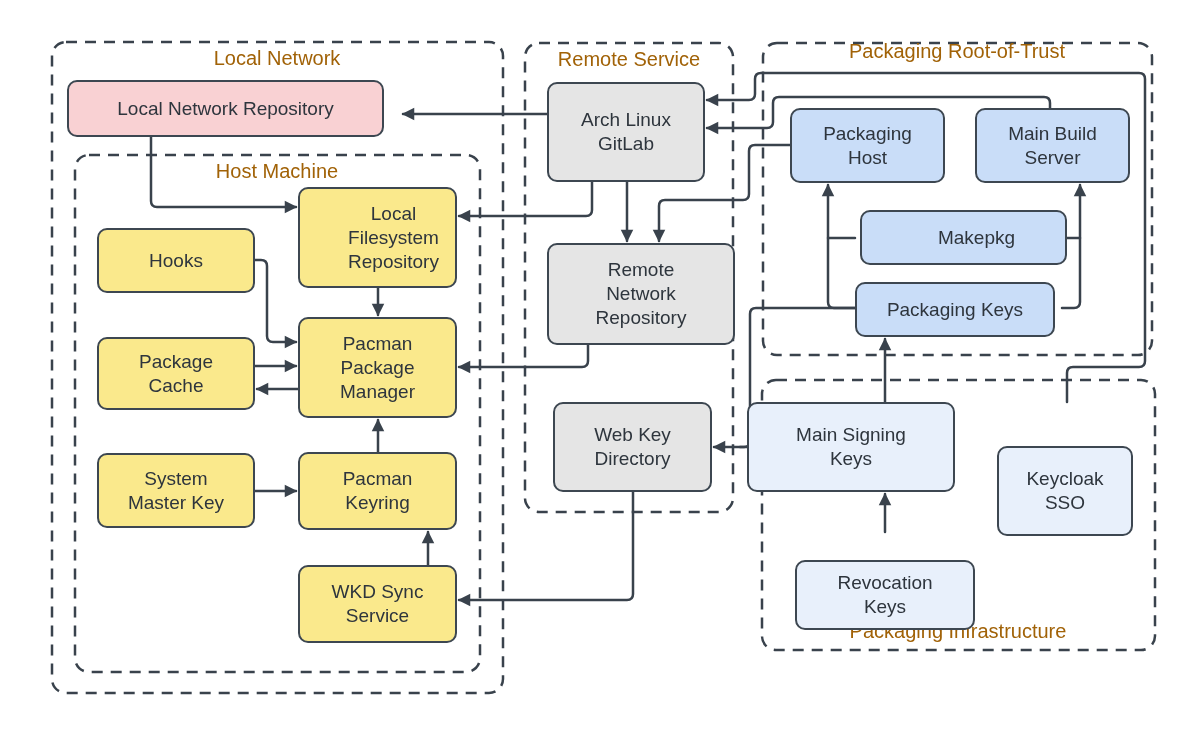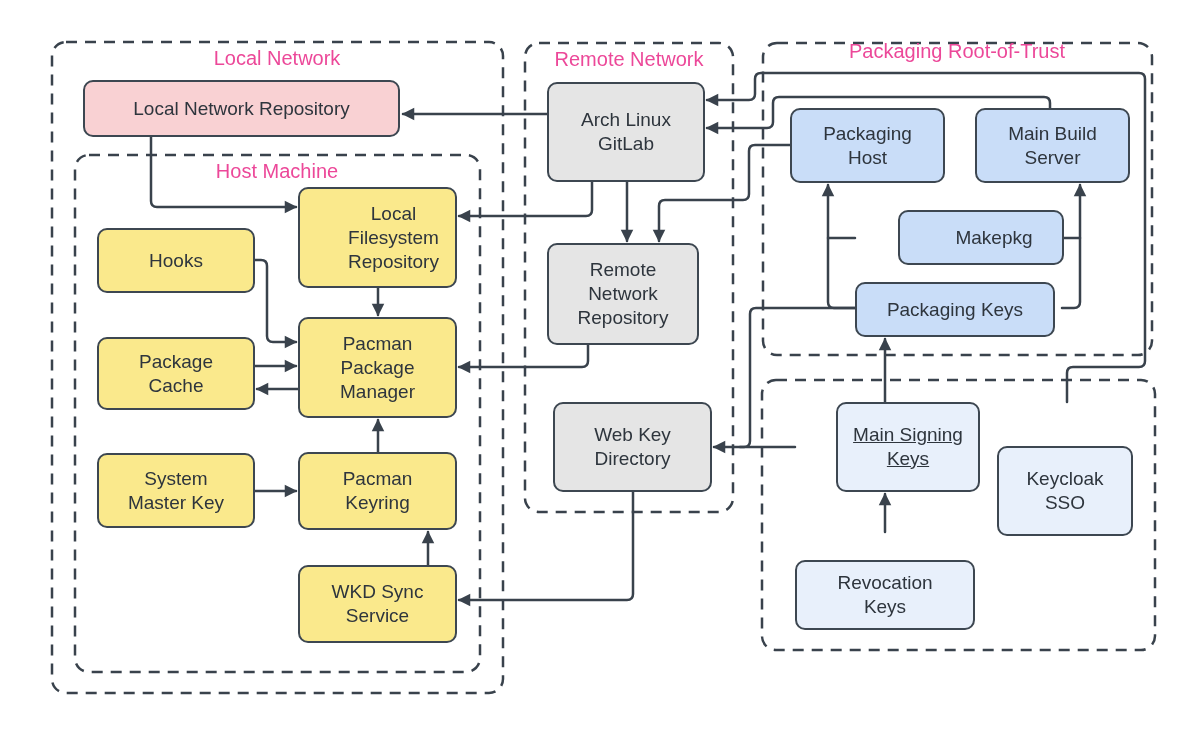--- a/index.html
+++ b/index.html
@@ -13,21 +13,21 @@
     text-align:center;white-space:pre-line;border:2px solid #3d4751;
     border-radius:10px;font-size:19px;line-height:24px;color:#2e353d;
     box-sizing:border-box;z-index:3;
   }
   .pink{background:#f9d1d3;}
   .yellow{background:#fae98c;}
   .green{background:#e5e5e5;}
   .blue{background:#c9ddf8;}
   .lightblue{background:#e8f0fb;}
   .group-label{
-    position:absolute;text-align:center;font-size:20px;color:#ec4899;z-index:2;
+    position:absolute;text-align:center;font-size:20px;color:#a16207;z-index:2;
   }
 </style>
 </head>
 <body>
 
 <div id="canvas">
 
   <svg id="wires" viewBox="0 0 1200 737" xmlns="http://www.w3.org/2000/svg">
     <defs>
       <marker id="arrow" viewBox="0 0 12 12" refX="10" refY="6" markerWidth="6" markerHeight="6" orient="auto">
@@ -66,24 +66,25 @@
       <path d="M1062,238 L1080,238"></path>
       <path marker-end="url(#arrow)" d="M885,402 L885,339"></path>
       <path marker-end="url(#arrow)" d="M885,532 L885,494"></path>
       <path marker-end="url(#arrow)" d="M795,447 L714,447"></path>
       <path d="M855,308 L756,308 Q750,308 750,314 L750,441 Q750,447 744,447 L740,447"></path>
     </g>
   </svg>
 
   <div class="group-label" style="left:177px;top:47px;width:200px;">Local Network</div>
   <div class="group-label" style="left:177px;top:160px;width:200px;">Host Machine</div>
-  <div class="group-label" style="left:529px;top:48px;width:200px;">Remote Network</div>
+  <div class="group-label" style="left:529px;top:48px;width:200px;">Remote Service</div>
   <div class="group-label" style="left:807px;top:40px;width:300px;">Packaging Root-of-Trust</div>
+  <div class="group-label" style="left:808px;top:620px;width:300px;">Packaging Infrastructure</div>
 
-  <div class="node pink" style="left:83px;top:80px;width:317px;height:57px;">Local Network Repository</div>
+  <div class="node pink" style="left:67px;top:80px;width:317px;height:57px;">Local Network Repository</div>
 
   <div class="node yellow" style="left:298px;top:187px;width:159px;height:101px;padding-left:32px;">Local
 Filesystem
 Repository</div>
 
   <div class="node yellow" style="left:97px;top:228px;width:158px;height:65px;">Hooks</div>
 
   <div class="node yellow" style="left:97px;top:337px;width:158px;height:73px;">Package
 Cache</div>
 
@@ -96,38 +97,38 @@
 
   <div class="node yellow" style="left:298px;top:452px;width:159px;height:78px;">Pacman
 Keyring</div>
 
   <div class="node yellow" style="left:298px;top:565px;width:159px;height:78px;">WKD Sync
 Service</div>
 
   <div class="node green" style="left:547px;top:82px;width:158px;height:100px;">Arch Linux
 GitLab</div>
 
-  <div class="node green" style="left:547px;top:243px;width:152px;height:102px;">Remote
+  <div class="node green" style="left:547px;top:243px;width:188px;height:102px;">Remote
 Network
 Repository</div>
 
   <div class="node green" style="left:553px;top:402px;width:159px;height:90px;">Web Key
 Directory</div>
 
   <div class="node blue" style="left:790px;top:108px;width:155px;height:75px;">Packaging
 Host</div>
 
   <div class="node blue" style="left:975px;top:108px;width:155px;height:75px;">Main Build
 Server</div>
 
-  <div class="node blue" style="left:898px;top:210px;width:166px;height:55px;padding-left:26px;">Makepkg</div>
+  <div class="node blue" style="left:860px;top:210px;width:207px;height:55px;padding-left:26px;">Makepkg</div>
 
   <div class="node blue" style="left:855px;top:282px;width:200px;height:55px;">Packaging Keys</div>
 
-  <div class="node lightblue" style="left:836px;top:402px;width:144px;height:90px;text-decoration:underline;">Main Signing
+  <div class="node lightblue" style="left:747px;top:402px;width:208px;height:90px;">Main Signing
 Keys</div>
 
   <div class="node lightblue" style="left:997px;top:402px;width:136px;height:90px;margin-top:44px;">Keycloak
 SSO</div>
 
   <div class="node lightblue" style="left:795px;top:560px;width:180px;height:70px;">Revocation
 Keys</div>
 
 </div>
 

